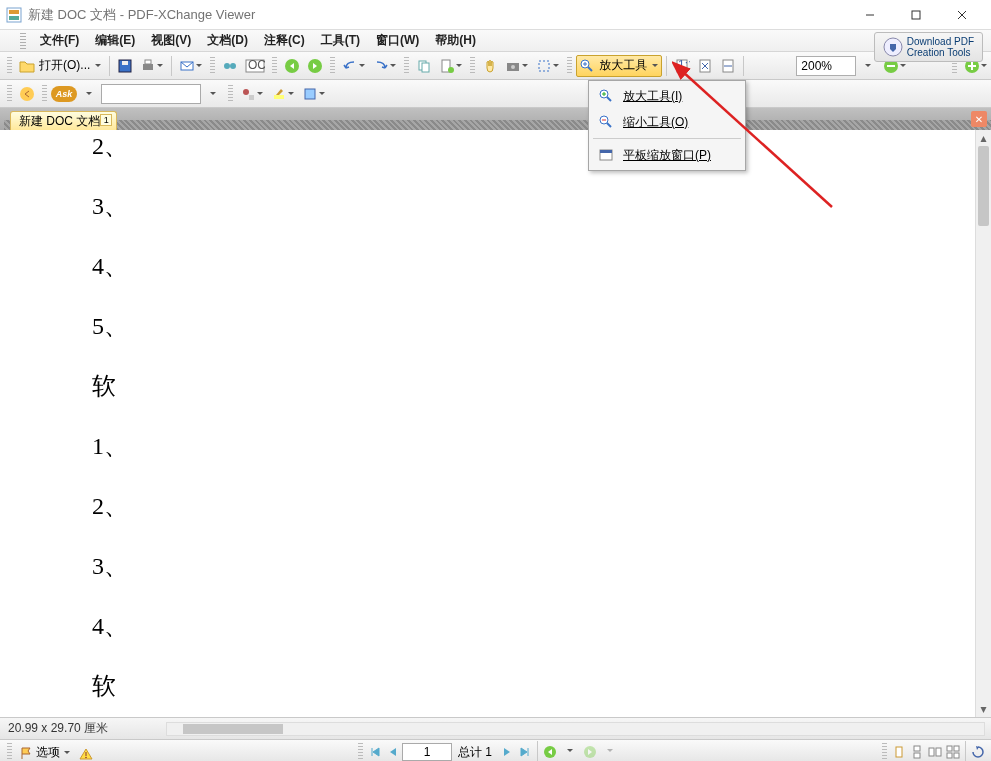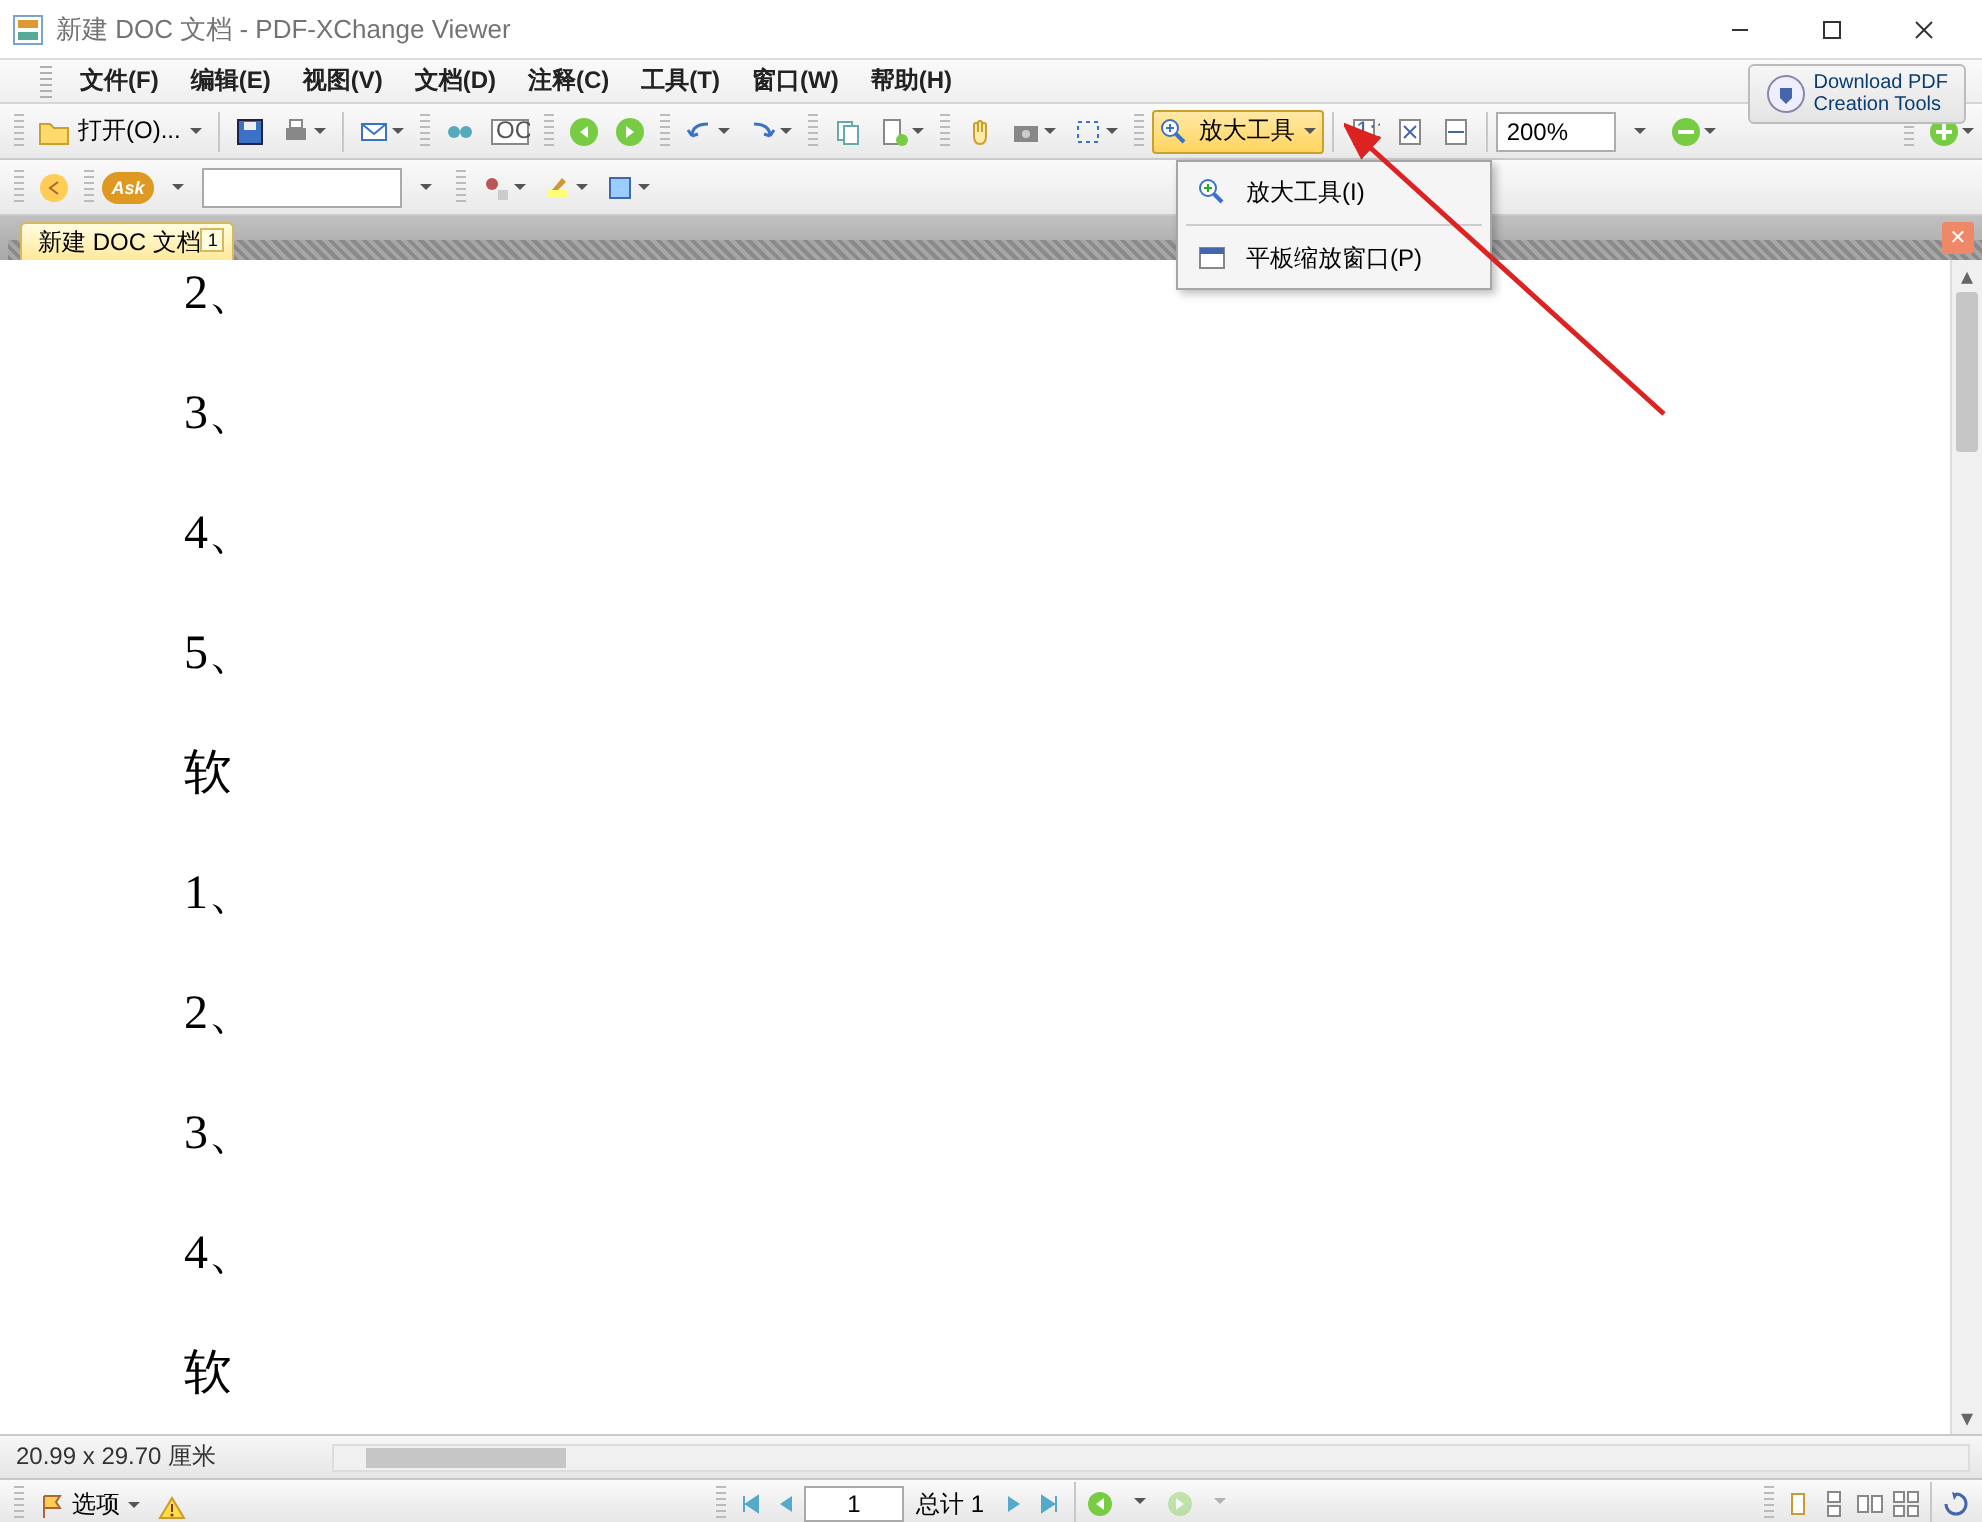--- a/index.html
+++ b/index.html
@@ -15,21 +15,21 @@
 .dl-pdf { position: absolute; right: 8px; top: 32px; display: flex; align-items: center; gap: 4px; background: linear-gradient(#f6f6f6,#e4e4e4); border: 1px solid #bcbcbc; border-radius: 3px; padding: 3px 8px; z-index:5;}
 .dl-pdf span { font-size: 10px; color: #0a3d73; line-height: 1.1; }
 .toolbar { height: 28px; background: linear-gradient(#fafafa,#e9e9e9); border-bottom: 1px solid #c9c9c9; display: flex; align-items: center; padding-left: 4px; gap: 1px; }
 .tb-grip { width: 5px; height: 18px; background: repeating-linear-gradient(#bbb,#bbb 1px,transparent 1px,transparent 3px); margin: 0 3px; }
 .tb-btn { height: 22px; min-width: 22px; display: flex; align-items: center; justify-content: center; border: 1px solid transparent; border-radius: 2px; padding: 0 2px; position: relative; }
 .tb-btn.active { background: linear-gradient(#ffe9a6,#ffd45e); border-color: #c9a22e; }
 .tb-drop { width: 8px; display: flex; align-items: center; justify-content: center; }
 .tb-drop::after { content: ""; border: 3px solid transparent; border-top-color: #555; margin-top: 3px; }
 .tb-sep { width: 1px; height: 20px; background: #c8c8c8; margin: 0 3px; }
 .open-label { padding: 0 4px; whitespace: nowrap; font-size: 12px; }
-.zoom-combo { width: 60px; height: 20px; border: 1px solid #aeaeae; background: #fff; padding: 0 4px; font-size: 12px; display: flex; align-items: center; }
+.zoom-combo { width: 60px; height: 20px; border: 1px solid #aeaeae; background: #fff; padding: 0 4px; font-size: 12px; display: flex; align-items: center; margin-left: 48px; }
 .tabrow { height: 22px; background: linear-gradient(#c0c0c0,#a8a8a8); display: flex; align-items: flex-end; padding-left: 4px; position: relative; }
 .tabrow .tab-spacer-left, .tabrow .tab-spacer-right { background: repeating-linear-gradient(45deg,#8a8a8a,#8a8a8a 2px,#a6a6a6 2px,#a6a6a6 4px); height:10px; }
 .tabrow .tab-spacer-left{ width:6px;}
 .tabrow .tab-spacer-right{ flex:1; }
 .doc-tab { background: linear-gradient(#fffde0,#ffe89a); border: 1px solid #d9b85c; border-bottom: none; padding: 2px 16px 2px 8px; font-size: 12px; position: relative; border-radius: 3px 3px 0 0; height:19px; display:flex; align-items:center;}
 .doc-tab .badge { position: absolute; right: 4px; top: 2px; width: 12px; height: 12px; background: #fffde0; border: 1px solid #d9b85c; font-size: 9px; text-align: center; line-height: 10px; }
 .close-all { position: absolute; right: 4px; top: 3px; width: 16px; height: 16px; background: #e86; border-radius: 2px; display:flex;align-items:center;justify-content:center;color:#fff;font-size:10px;}
 .content { position: absolute; left: 0; top: 130px; right: 16px; bottom: 44px; background: #fff; overflow: hidden; }
 .content .line { font-family: "SimSun", serif; font-size: 24px; color: #000; margin-left: 92px; margin-bottom: 28px; }
 .vscroll { position: absolute; right: 0; top: 130px; width: 16px; bottom: 44px; background: #f0f0f0; border-left: 1px solid #ddd; }
@@ -39,21 +39,21 @@
 .hscroll-row { position: absolute; left: 0; right: 0; bottom: 22px; height: 22px; background: linear-gradient(#f6f6f6,#e6e6e6); border-top: 1px solid #c9c9c9; display: flex; align-items: center; gap: 44px; }
 .hscroll-row .dim { padding: 0 8px; color: #333; }
 .hscroll-row .track { flex: 1; height: 14px; background: #f0f0f0; border: 1px solid #ddd; margin: 0 6px; position: relative; }
 .hscroll-row .thumb2 { position: absolute; left: 16px; width: 100px; top: 1px; bottom: 1px; background: #c6c6c6; }
 .statusbar { position: absolute; left: 0; right: 0; bottom: 0; height: 22px; background: linear-gradient(#fafafa,#e7e7e7); border-top: 1px solid #c9c9c9; display: flex; align-items: flex-end; padding: 0 4px; }
 .statusbar .sb-item { display: flex; align-items: center; gap: 3px; padding: 0 4px; }
 .statusbar .spacer { flex: 1; }
 .page-input { width: 50px; height: 18px; border: 1px solid #aaa; text-align: center; background: #fff; }
 .nav-btn { width: 18px; height: 18px; display: flex; align-items: center; justify-content: center; }
 .dropdown-menu { position: absolute; left: 588px; top: 80px; width: 158px; background: #f5f5f5; border: 1px solid #a6a6a6; box-shadow: 2px 2px 4px rgba(0,0,0,0.25); z-index: 10; padding: 2px; }
-.dropdown-menu .dm-item { display: flex; align-items: center; padding: 4px 6px; gap: 8px; }
+.dropdown-menu .dm-item { display: flex; align-items: center; padding: 4px 6px; gap: 8px; text-decoration: underline; }
 .dropdown-menu .dm-sep { height: 1px; background: #ccc; margin: 3px 2px; }
 .dm-icon { width: 18px; height: 18px; display: flex; align-items: center; justify-content: center; }
 .arrow-anno { position: absolute; left: 672px; top: 57px; z-index: 11; pointer-events: none; }
 .ask-badge { width:26px; height:16px; background:#d92; border-radius:8px; color:#fff; font-size:9px; font-style:italic; font-weight:bold; display:flex;align-items:center;justify-content:center;}
 .combo-empty { width: 100px; height:20px; border:1px solid #aaa; background:#fff; }
 svg { display: block; }
 </style>
 </head>
 <body>
 
@@ -317,20 +317,30 @@
   <div class="dm-item">
     <span class="dm-icon">
         <svg width="16" height="16">
           <circle cx="6" cy="6" r="4" fill="#fff" stroke="#3a72c8"></circle>
           <line x1="9" y1="9" x2="13" y2="13" stroke="#3a72c8" stroke-width="2"></line>
           <line x1="4" y1="6" x2="8" y2="6" stroke="#2a2"></line>
           <line x1="6" y1="4" x2="6" y2="8" stroke="#2a2"></line>
         </svg>
       </span>
     <span>放大工具(I)</span>
+  </div>
+  <div class="dm-item">
+    <span class="dm-icon">
+        <svg width="16" height="16">
+          <circle cx="6" cy="6" r="4" fill="#fff" stroke="#3a72c8"></circle>
+          <line x1="9" y1="9" x2="13" y2="13" stroke="#3a72c8" stroke-width="2"></line>
+          <line x1="4" y1="6" x2="8" y2="6" stroke="#d33"></line>
+        </svg>
+      </span>
+    <span>缩小工具(O)</span>
   </div>
   <div class="dm-sep"></div>
   <div class="dm-item">
     <span class="dm-icon">
         <svg width="16" height="16">
           <rect x="2" y="3" width="12" height="10" fill="#fff" stroke="#888"></rect>
           <rect x="2" y="3" width="12" height="3" fill="#46a"></rect>
         </svg>
       </span>
     <span>平板缩放窗口(P)</span>

